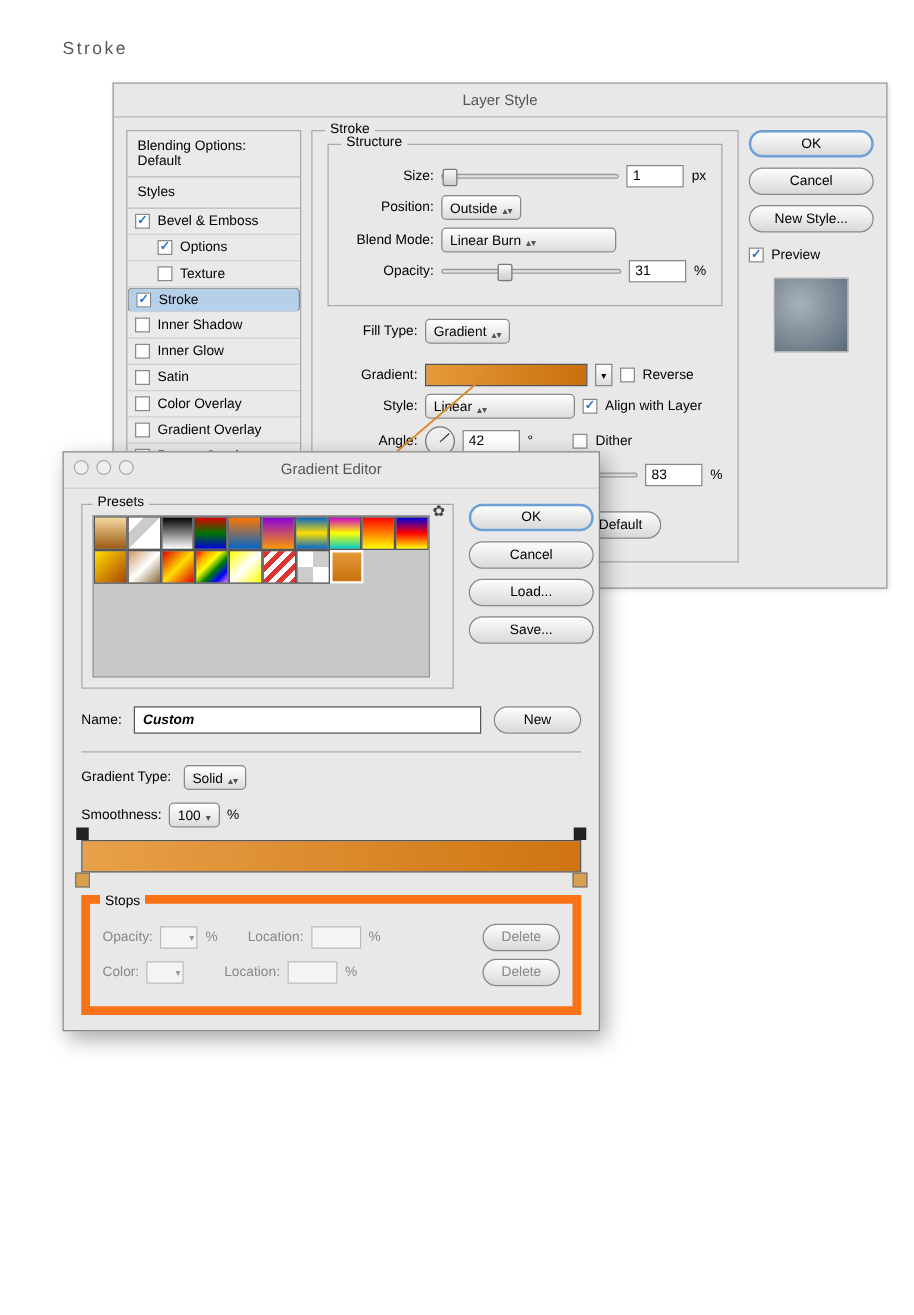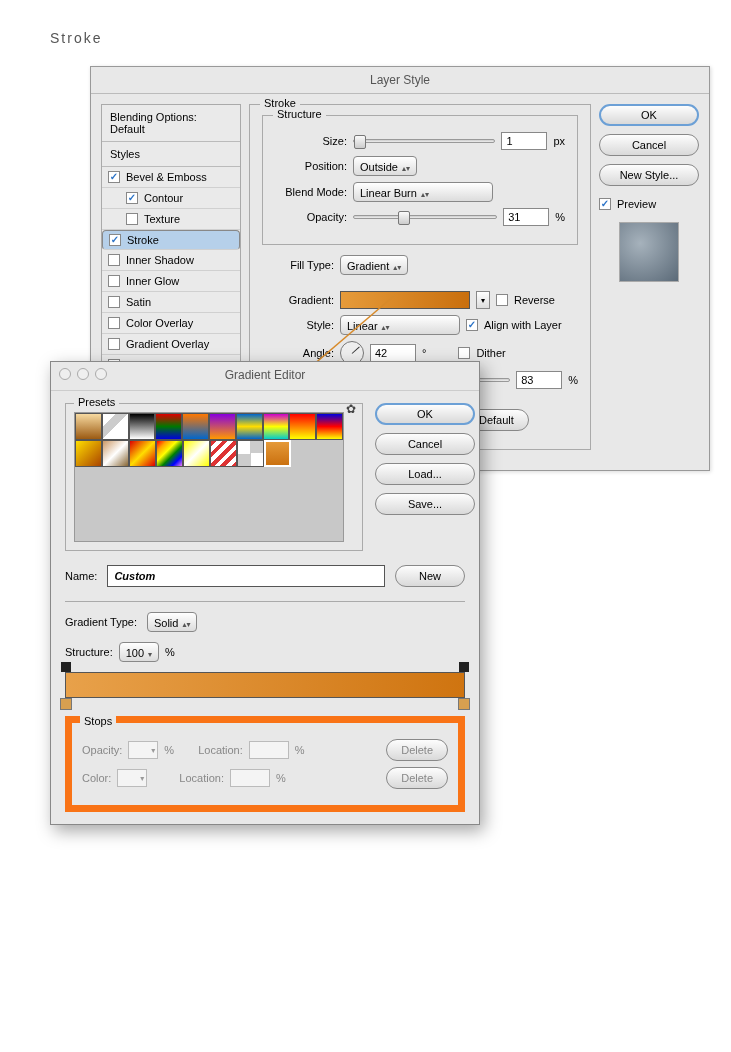--- a/index.html
+++ b/index.html
@@ -82,21 +82,21 @@
   <div class="ls-body">
     <div class="ls-left">
       <div class="hdr">Blending Options: Default</div>
       <div class="hdr">Styles</div>
       <div class="row">
           <span class="cb on"></span>
           <span>Bevel &amp; Emboss</span>
         </div>
       <div class="row child">
           <span class="cb on"></span>
-          <span>Contour</span>
+          <span>Options</span>
         </div>
       <div class="row child">
           <span class="cb"></span>
           <span>Texture</span>
         </div>
       <div class="row sel">
           <span class="cb on"></span>
           <span>Stroke</span>
         </div>
       <div class="row">
@@ -294,21 +294,21 @@
 
     <div class="gt-row">
       <span>Gradient Type:</span>
       <span class="sel">
             <span>Solid</span>
             <span class="car">▴▾</span>
           </span>
     </div>
 
     <div class="smooth-row">
-      <span>Structure:</span>
+      <span>Smoothness:</span>
       <span class="sel">
             <span>100</span>
             <span class="car">▾</span>
           </span>
       <span>%</span>
     </div>
 
     <div class="grad-bar-wrap">
       <div class="stop-top l"></div>
       <div class="stop-top r"></div>

